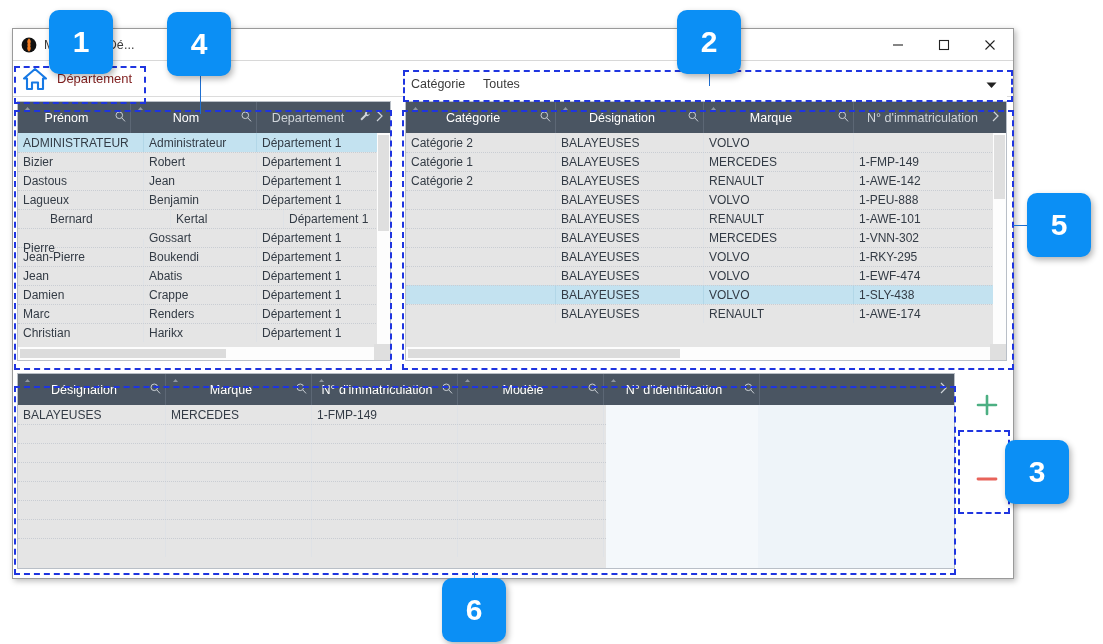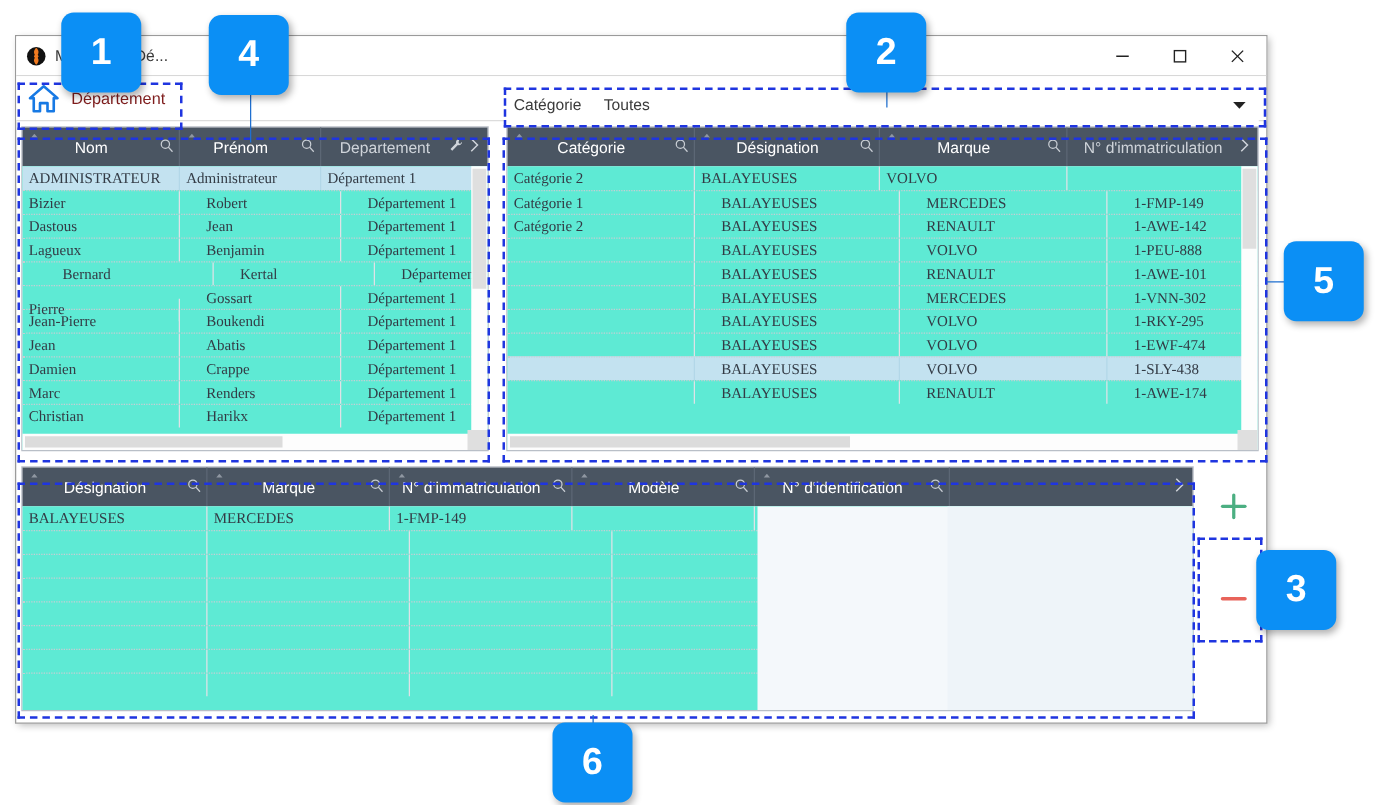--- a/index.html
+++ b/index.html
@@ -65,23 +65,23 @@
   }
   .gh .ttl { flex: 1 1 auto; text-align: center; }
   .gh .mag { margin-left: 4px; opacity: .85; flex: 0 0 auto; }
   .gh .sortdots {
     position: absolute; left: 6px; top: 3px; width: 7px; height: 9px; opacity: .55;
   }
   .gh-end {
     display:flex; align-items:center; justify-content:flex-end; gap:4px;
     color:#cfd4da; font-size:12.5px; padding-right:6px; border-right:none;
   }
-  .grid-body { position: relative; overflow: hidden; background: #5eead4; font-family: Liberation Serif, serif; }
+  .grid-body { position: relative; overflow: hidden; background: #e5e5e5; }
   .grow { display: flex; height: 19px; align-items: center; }
-  .grow + .grow { border-top: 1px dotted #c9cdd3; gap: 16px; }
+  .grow + .grow { border-top: 1px dotted #c9cdd3; }
   .gc {
     font-size: 12px; color: #333b45; padding: 0 4px 0 5px; white-space: nowrap;
     overflow: hidden; height: 100%; display: flex; align-items: center;
     border-right: 1px solid #dfe2e6;
   }
   .grow.sel { background: #c3e2f0; }
   .grow.sel .gc { border-right-color: #b2d7e8; }
 
   
   .vsb { position: absolute; right: 0; top: 0; width: 13px; height: 100%; background: #fdfdfd; }
@@ -177,41 +177,41 @@
       <span class="cat-value">Toutes</span>
       <span class="cat-caret">
         <svg width="11" height="7" viewBox="0 0 11 7">
             <path d="M0.5 0.5 L5.5 6 L10.5 0.5 Z" fill="#222"></path>
           </svg>
       </span>
     </div>
 
     <div class="grid" id="grid-left">
       <div class="grid-head">
+        <div class="gh" style="width:113px">
+          <span class="sortdots">
+            <svg width="7" height="9" viewBox="0 0 7 9">
+                <path d="M3.5 0 L6 3 L1 3 Z" fill="#c9ced6"></path>
+              </svg>
+          </span>
+          <span class="ttl">Prénom</span>
+          <span class="mag">
+            <svg width="11" height="11" viewBox="0 0 11 11">
+                <circle cx="4.3" cy="4.3" r="3.3" fill="none" stroke="#dfe3e8" stroke-width="1"></circle>
+                <line x1="6.7" y1="6.7" x2="10" y2="10.4" stroke="#dfe3e8" stroke-width="1"></line>
+              </svg>
+          </span>
+        </div>
         <div class="gh" style="width:126px">
           <span class="sortdots">
             <svg width="7" height="9" viewBox="0 0 7 9">
                 <path d="M3.5 0 L6 3 L1 3 Z" fill="#c9ced6"></path>
               </svg>
           </span>
           <span class="ttl">Nom</span>
-          <span class="mag">
-            <svg width="11" height="11" viewBox="0 0 11 11">
-                <circle cx="4.3" cy="4.3" r="3.3" fill="none" stroke="#dfe3e8" stroke-width="1"></circle>
-                <line x1="6.7" y1="6.7" x2="10" y2="10.4" stroke="#dfe3e8" stroke-width="1"></line>
-              </svg>
-          </span>
-        </div>
-        <div class="gh" style="width:113px">
-          <span class="sortdots">
-            <svg width="7" height="9" viewBox="0 0 7 9">
-                <path d="M3.5 0 L6 3 L1 3 Z" fill="#c9ced6"></path>
-              </svg>
-          </span>
-          <span class="ttl">Prénom</span>
           <span class="mag">
             <svg width="11" height="11" viewBox="0 0 11 11">
                 <circle cx="4.3" cy="4.3" r="3.3" fill="none" stroke="#dfe3e8" stroke-width="1"></circle>
                 <line x1="6.7" y1="6.7" x2="10" y2="10.4" stroke="#dfe3e8" stroke-width="1"></line>
               </svg>
           </span>
         </div>
         <div class="gh gh-end" style="flex:1 1 auto">
           <span class="ttl">Departement</span>
           <span>

